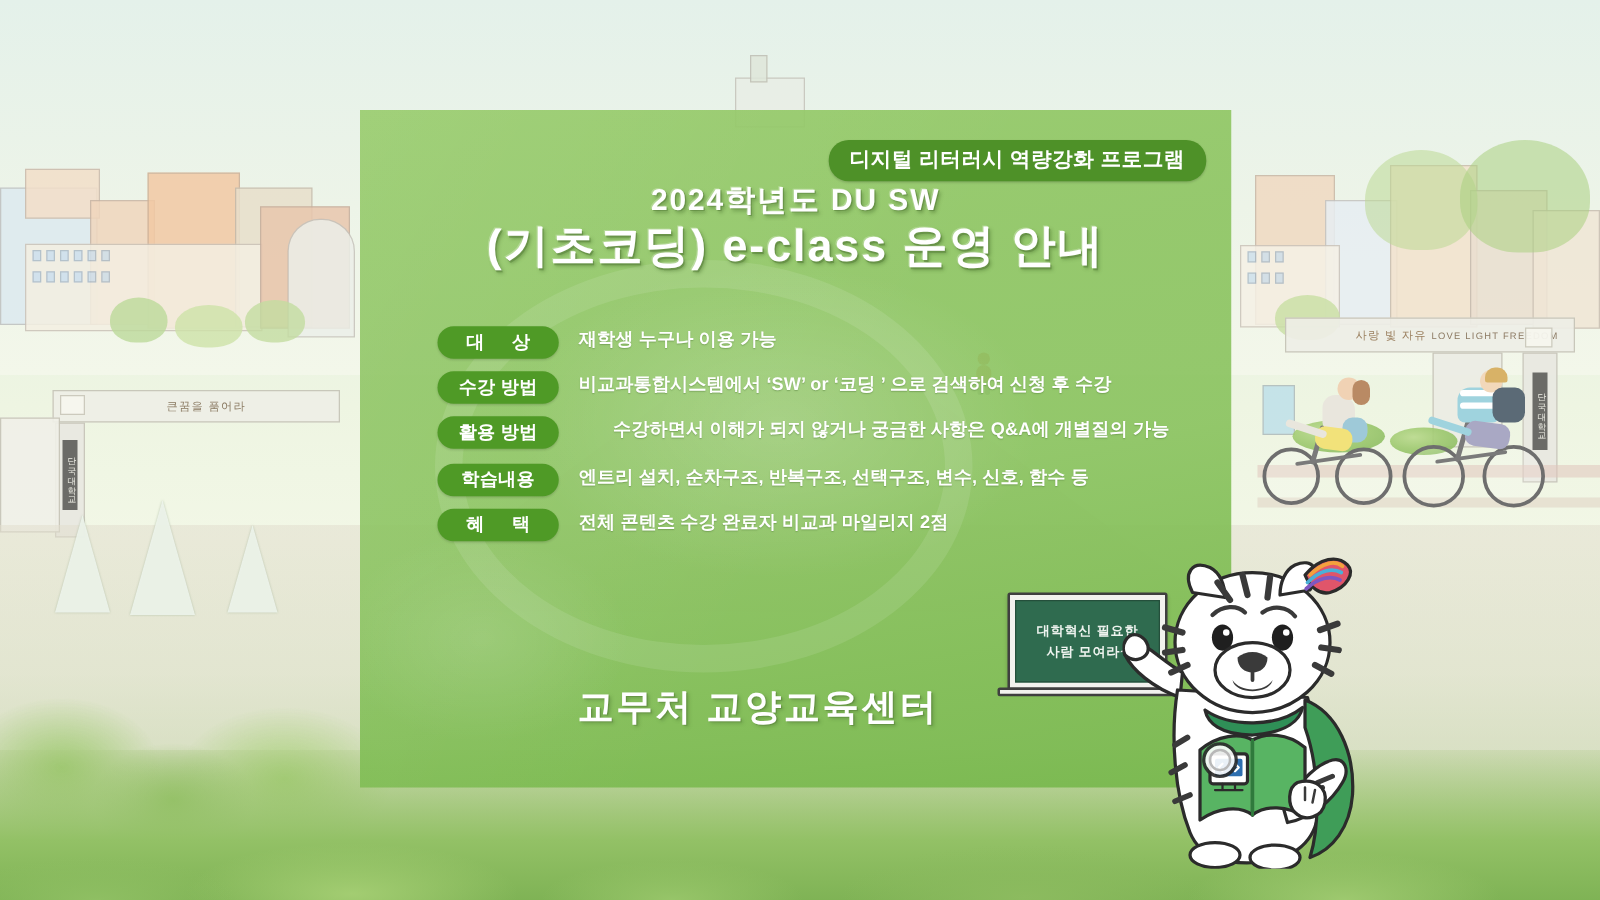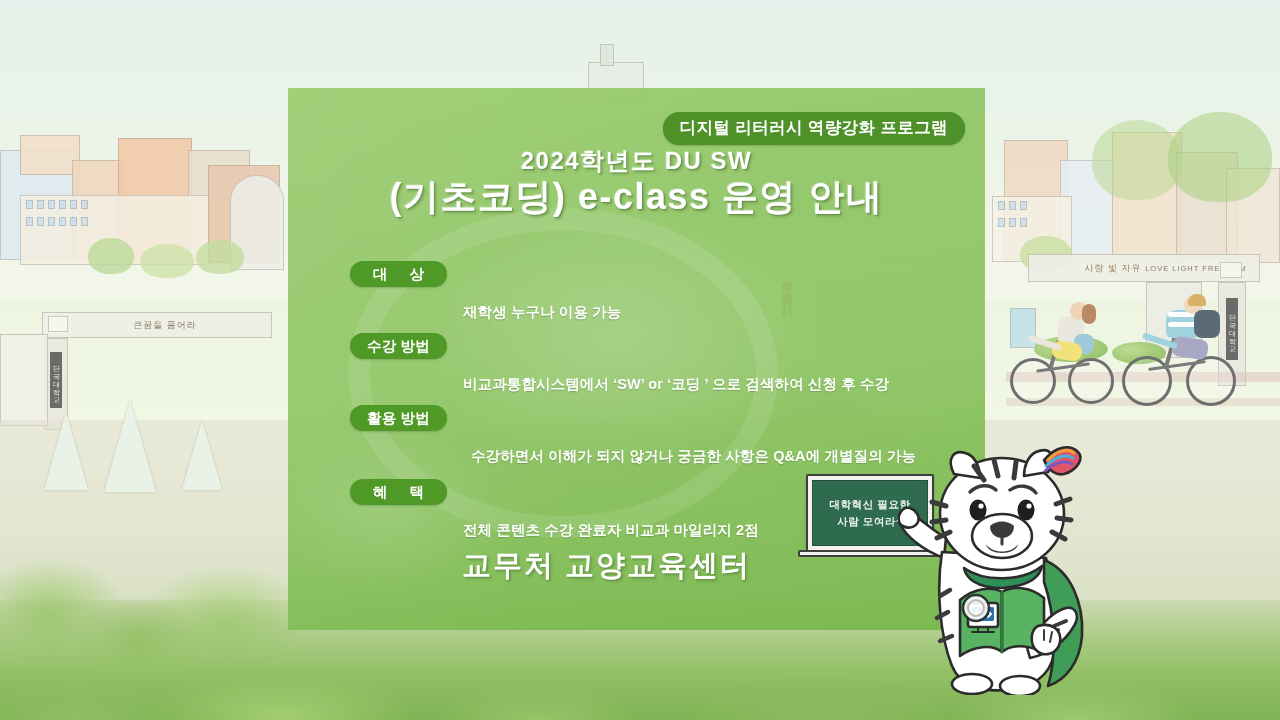--- a/index.html
+++ b/index.html
@@ -234,23 +234,22 @@
 
   .info-value {
     flex: 1 1 auto;
     padding-left: 16px;
     color: #ffffff;
     font-size: 14.5px;
     font-weight: bold;
     line-height: 24px;
     letter-spacing: 0.1px;
     text-shadow: 0 1px 1px rgba(80,120,55,0.45);
-    margin-top: 40px;
-  }
-  .info-value .sub-line { display: block; padding-left: 8px; }
+  }
+  .info-value .sub-line { display: block; padding-left: 8px; text-align: center; }
 
   
   #org-footer {
     position: absolute; left: 0; right: 0; bottom: 44px;
     text-align: center;
     color: #ffffff;
     font-size: 29px;
     font-weight: bold;
     letter-spacing: 2px;
     text-shadow:
@@ -500,20 +499,26 @@
           </div>
         </div>
 
         <div class="info-row tall">
           <div class="pill">활용 방법</div>
           <div class="info-value">
             <span class="sub-line">수강하면서 이해가 되지 않거나 궁금한 사항은 Q&amp;A에 개별질의 가능</span>
           </div>
         </div>
 
+        <div class="info-row">
+          <div class="pill">학습내용</div>
+          <div class="info-value">
+            <span>엔트리 설치, 순차구조, 반복구조, 선택구조, 변수, 신호, 함수 등</span>
+          </div>
+        </div>
 
         <div class="info-row">
           <div class="pill spaced">혜     택</div>
           <div class="info-value">
             <span>전체 콘텐츠 수강 완료자 비교과 마일리지 2점</span>
           </div>
         </div>
 
       </div>
 

